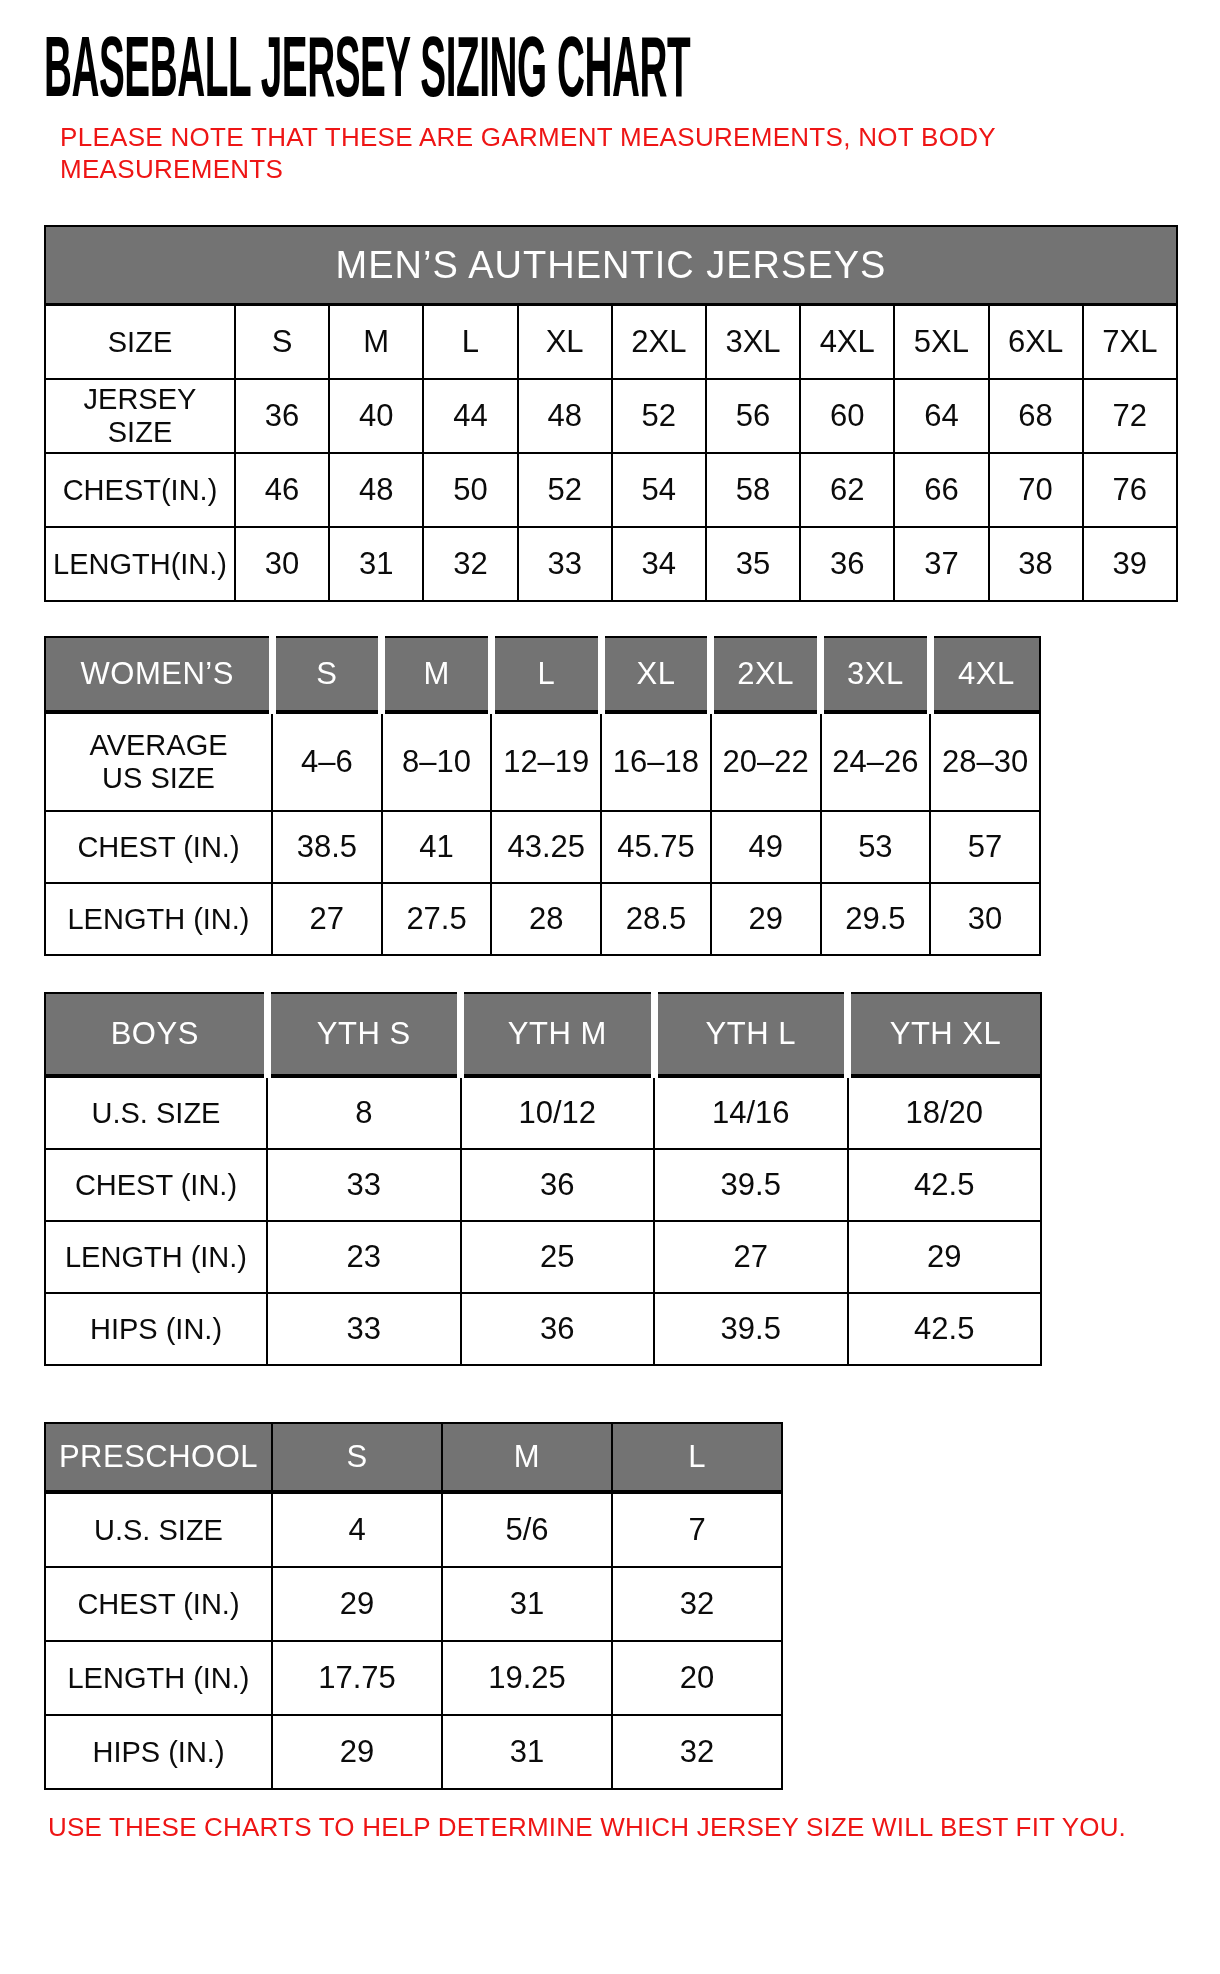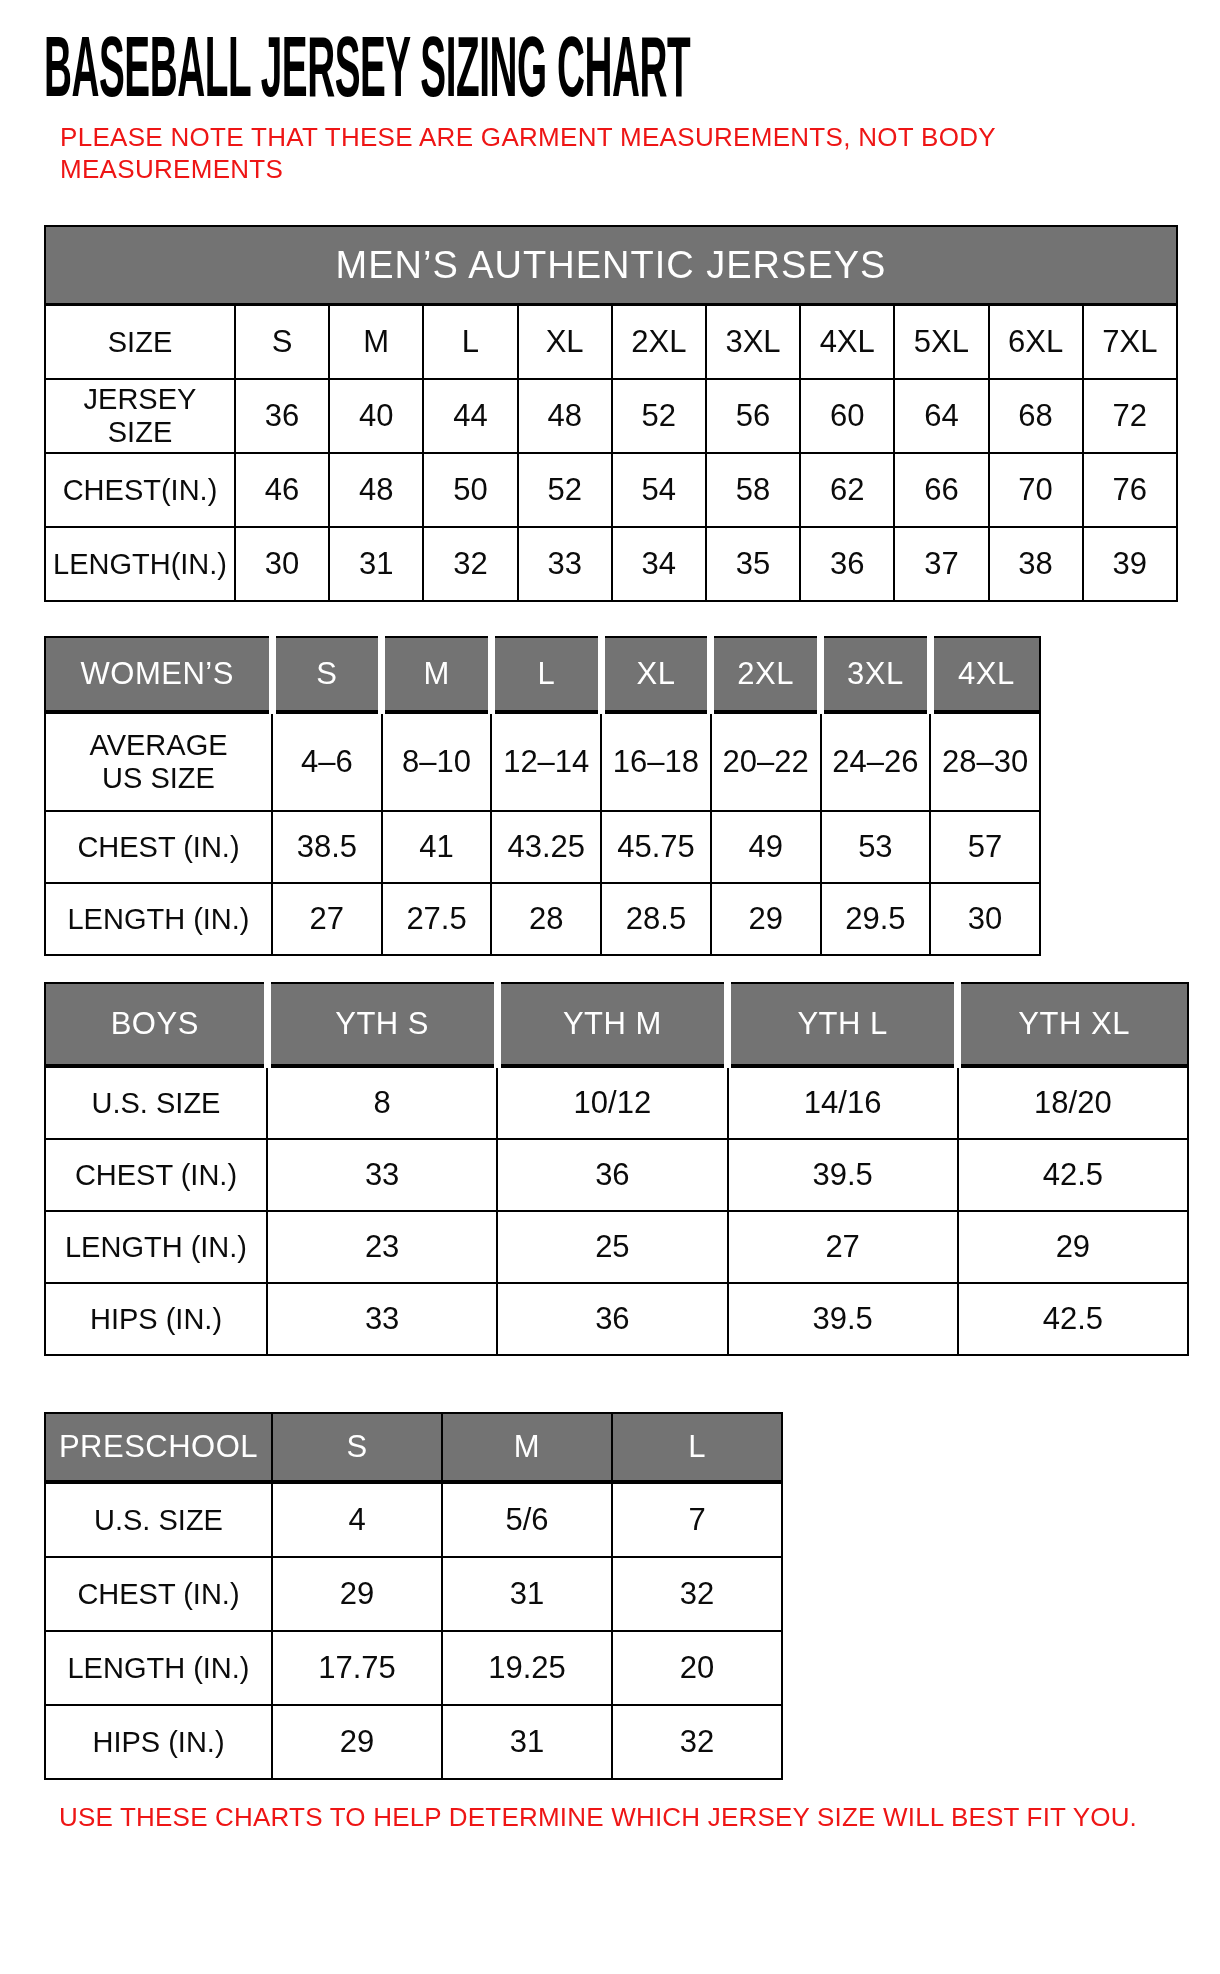--- a/index.html
+++ b/index.html
@@ -28,21 +28,21 @@
   
   .note{
     margin:6px 0 0 16px;
     color:var(--red,#ee1515);
     font-size:26px;
     line-height:1.22;
     letter-spacing:.3px;
     white-space:pre-line;
   }
   .footer-note{
-    margin:22px 0 0 15px;
+    margin:22px 0 0 4px;
     color:var(--red,#ee1515);
     font-size:26px;
     letter-spacing:.2px;
     white-space:nowrap;
   }
 
   
   table.tbl{
     border-collapse:collapse;
     table-layout:fixed;
@@ -81,21 +81,21 @@
 
   
   .womens{width:997px;margin-top:34px;}
   .womens col.c-label{width:227px;}
   .womens th{height:72px;border-top:2px solid #000;border-bottom:4px solid #000;border-left:7px solid #fff;}
   .womens th:first-child{border-left:2px solid #000;text-align:center;}
   .womens td{height:70px;}
   .womens tbody tr:first-child td{height:96px;}
 
   
-  .boys{width:1145px;margin-top:26px;}
+  .boys{width:998px;margin-top:36px;}
   .boys col.c-label{width:222px;}
   .boys th{height:80px;border-top:2px solid #000;border-bottom:4px solid #000;border-left:7px solid #fff;}
   .boys th:first-child{border-left:2px solid #000;}
   .boys td{height:70px;}
 
   
   .preschool{width:739px;margin-top:56px;}
   .preschool col.c-label{width:227px;}
   .preschool th{height:66px;border:2px solid #000;border-bottom:4px solid #000;}
   .preschool td{height:72px;}
@@ -207,21 +207,21 @@
           <th>3XL</th>
           <th>4XL</th>
         </tr>
       </thead>
       <tbody>
         <tr>
           <td class="lbl">AVERAGE
 US SIZE</td>
           <td>4–6</td>
           <td>8–10</td>
-          <td>12–14</td>
+          <td>12–19</td>
           <td>16–18</td>
           <td>20–22</td>
           <td>24–26</td>
           <td>28–30</td>
         </tr>
         <tr>
           <td class="lbl">CHEST (IN.)</td>
           <td>38.5</td>
           <td>41</td>
           <td>43.25</td>

